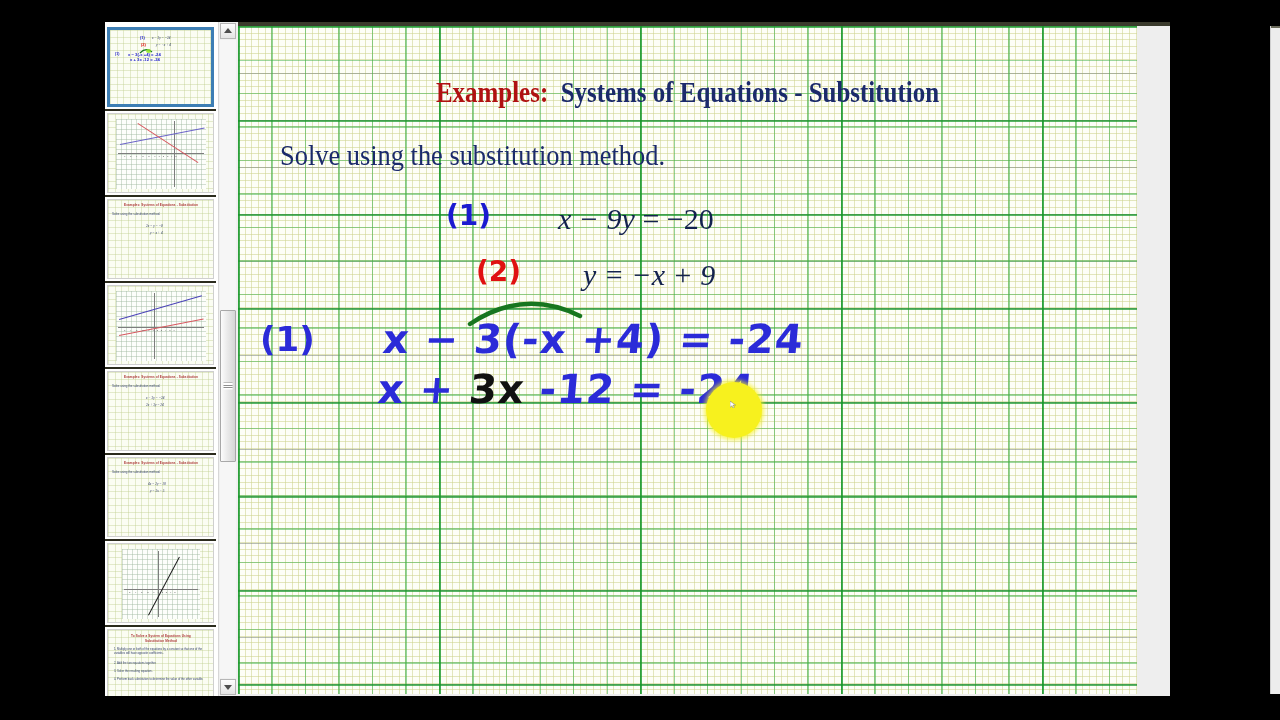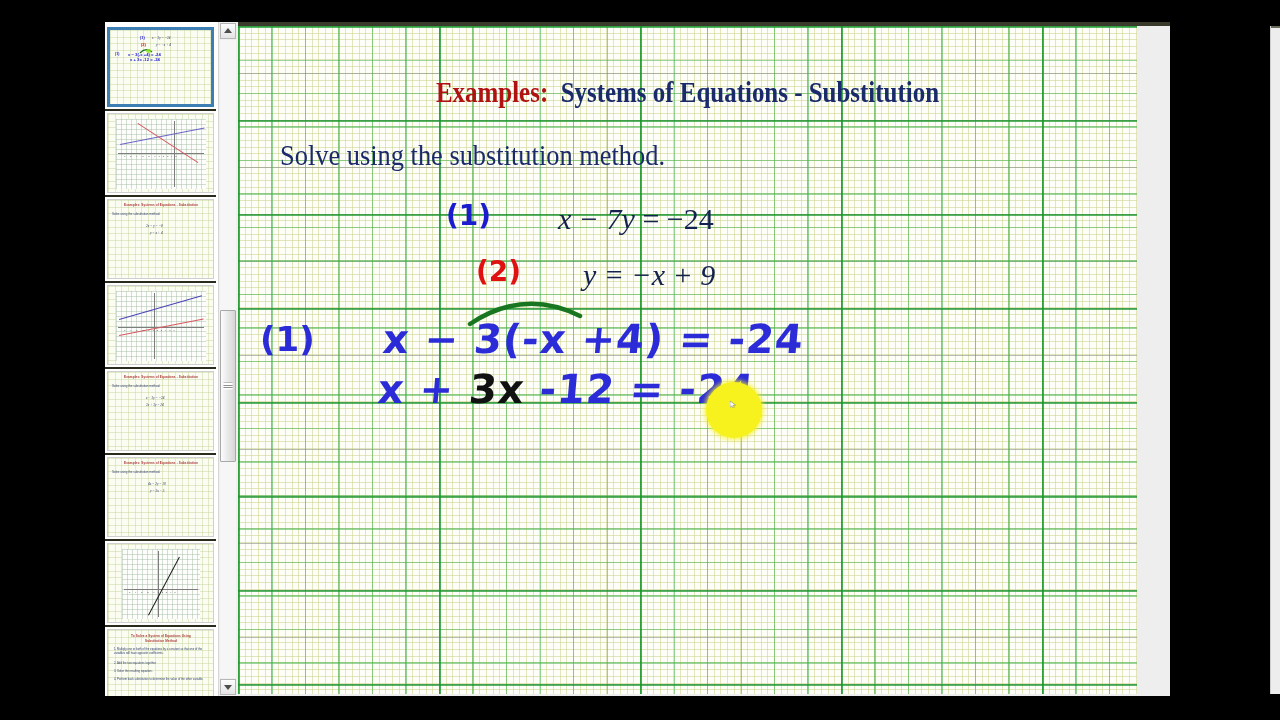--- a/index.html
+++ b/index.html
@@ -230,21 +230,21 @@
       <div id="slide">
 
         <div id="slide-title">
           <span class="red">Examples:</span>&nbsp;&nbsp;<span>Systems of Equations - Substitution</span>
         </div>
 
         <div id="slide-sub">Solve using the substitution method.</div>
 
         <div class="paren-lbl" style="left:208px;top:173px;color:#1b1bd0;">(1)</div>
         <div class="eqrow" style="left:320px;top:176px;">
-          <span class="itx">x − 7</span><span class="itx hl">y</span>&nbsp;<span>= −24</span>
+          <span class="itx">x − 9</span><span class="itx hl">y</span>&nbsp;<span>= −20</span>
         </div>
 
         <div class="paren-lbl" style="left:238px;top:229px;color:#e01111;">(2)</div>
         <div class="eqrow" style="left:345px;top:232px;">
           <span class="itx">y =</span>&nbsp;<span class="itx hl">−x + 9</span>
         </div>
 
         <div class="paren-lbl" style="left:22px;top:293px;color:#2b2bd8;font-size:34px;">(1)</div>
 
         <svg id="arc" viewBox="0 0 118 34">

